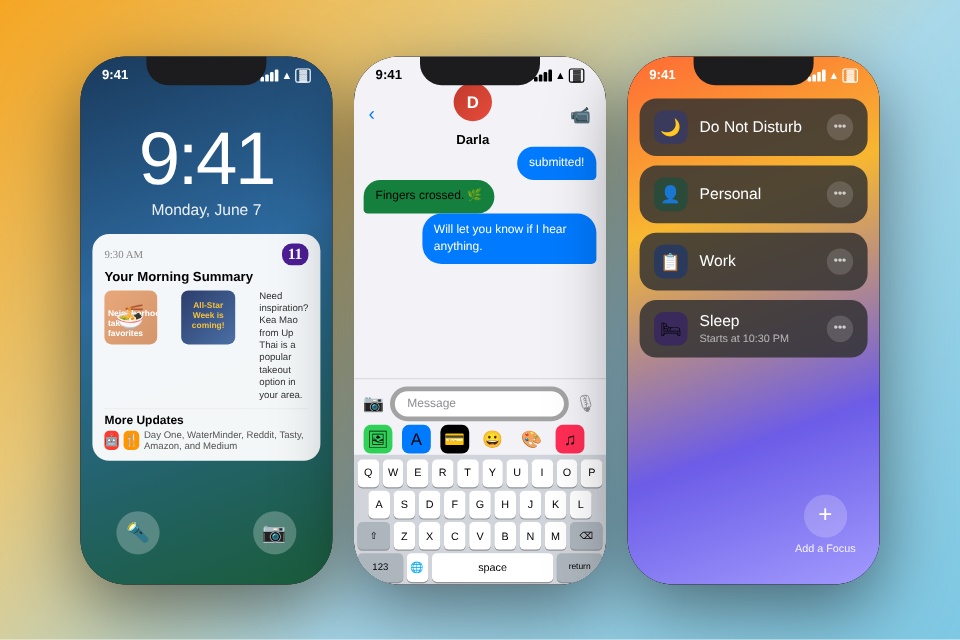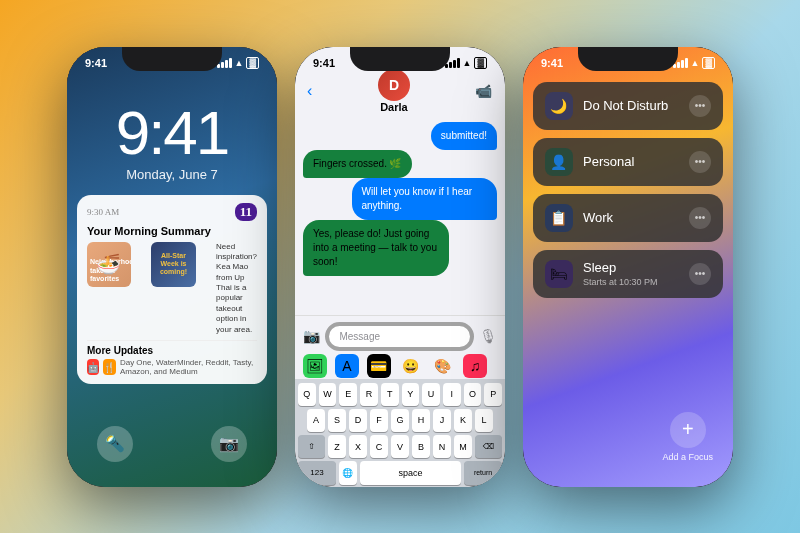--- a/index.html
+++ b/index.html
@@ -252,20 +252,21 @@
       align-items: center;
       justify-content: center;
       color: white;
       font-size: 14px;
       font-weight: 700;
     }
     .msg-contact-name {
       font-size: 11px;
       color: #000;
       font-weight: 600;
+      margin-top: 10px;
     }
     .msg-video-icon {
       color: #007aff;
       font-size: 14px;
     }
     .messages-body {
       position: absolute;
       top: 75px;
       left: 0; right: 0;
       bottom: 195px;
@@ -563,25 +564,20 @@
         </div>
       </div>
       <div class="bubble-wrapper">
         <div class="bubble bubble-received">
           <span>Fingers crossed. 🌿</span>
         </div>
       </div>
       <div class="bubble-wrapper">
         <div class="bubble bubble-sent">
           <span>Will let you know if I hear anything.</span>
-        </div>
-      </div>
-      <div class="bubble-wrapper">
-        <div class="bubble bubble-received">
-          <span>Yes, please do! Just going into a meeting — talk to you soon!</span>
         </div>
       </div>
 
     </div>
 
     <div class="messages-input-area">
       <span class="msg-camera-btn">📷</span>
       <div class="msg-input-box">
         <span>Message</span>
       </div>

